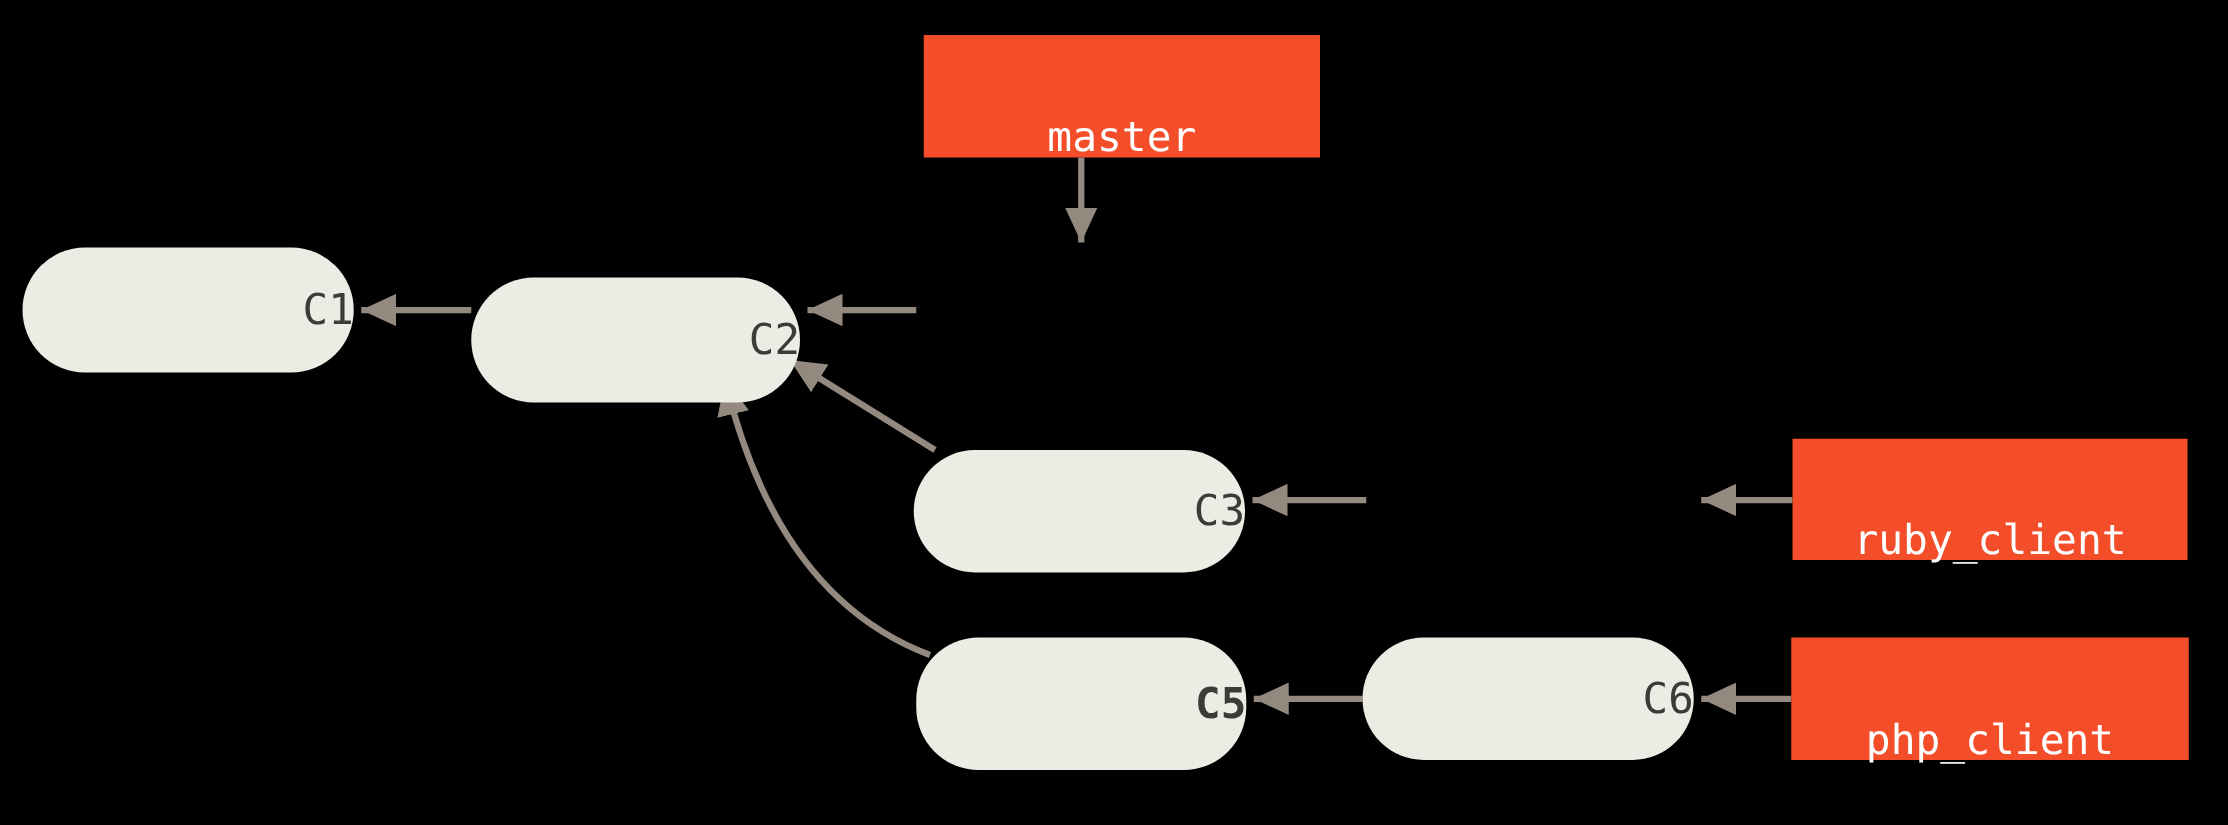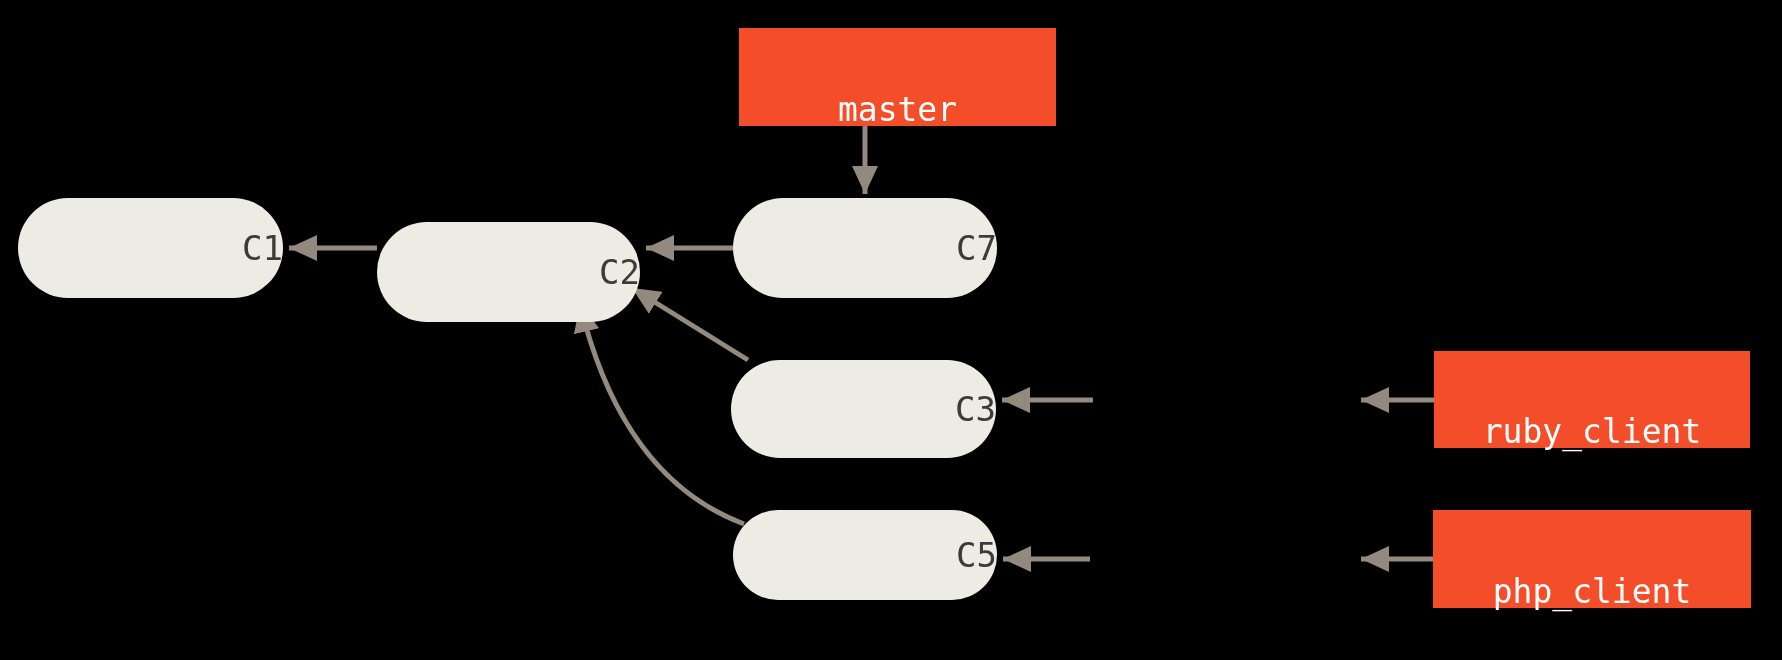--- a/index.html
+++ b/index.html
@@ -65,28 +65,28 @@
       <path d="M 744 524 Q 622 478 580 304" class="edge" marker-end="url(#arrowhead)"></path>
       <path d="M 1090 559 L 1003 559" class="edge" marker-end="url(#arrowhead)"></path>
       <path d="M 1433 559 L 1361 559" class="edge" marker-end="url(#arrowhead)"></path>
     </svg>
 <div class="commit-node" style="left: 18px; top: 198px; width: 265px; height: 100px;">
       <span>C1</span>
     </div>
     <div class="commit-node" style="left: 377px; top: 198px; width: 263px; height: 100px; margin-top: 24px;">
       <span>C2</span>
     </div>
-    <div class="commit-node" style="left: 733px; top: 198px; width: 264px; height: 100px;">
-      <span>C7</span>
-    </div>
     <div class="commit-node" style="left: 731px; top: 360px; width: 265px; height: 98px;">
       <span>C3</span>
     </div>
-    <div class="commit-node" style="left: 733px; top: 510px; width: 264px; height: 90px;">
+    <div class="commit-node" style="left: 733px; top: 510px; width: 264px; height: 106px; font-weight: bold;">
       <span>C5</span>
+    </div>
+    <div class="commit-node" style="left: 1090px; top: 510px; width: 265px; height: 98px;">
+      <span>C6</span>
     </div>
     <div class="branch-label" style="left: 739px; top: 28px; width: 317px; height: 98px;">
       <span>master</span>
     </div>
     <div class="branch-label" style="left: 1433px; top: 510px; width: 318px; height: 98px;">
       <span>php_client</span>
     </div>
     <div class="branch-label" style="left: 1434px; top: 351px; width: 316px; height: 97px;">
       <span>ruby_client</span>
     </div>

